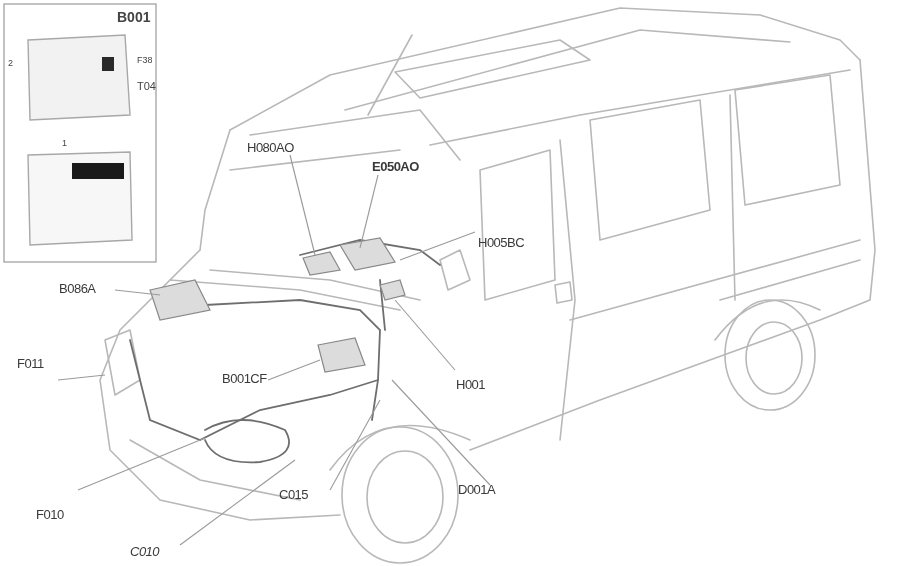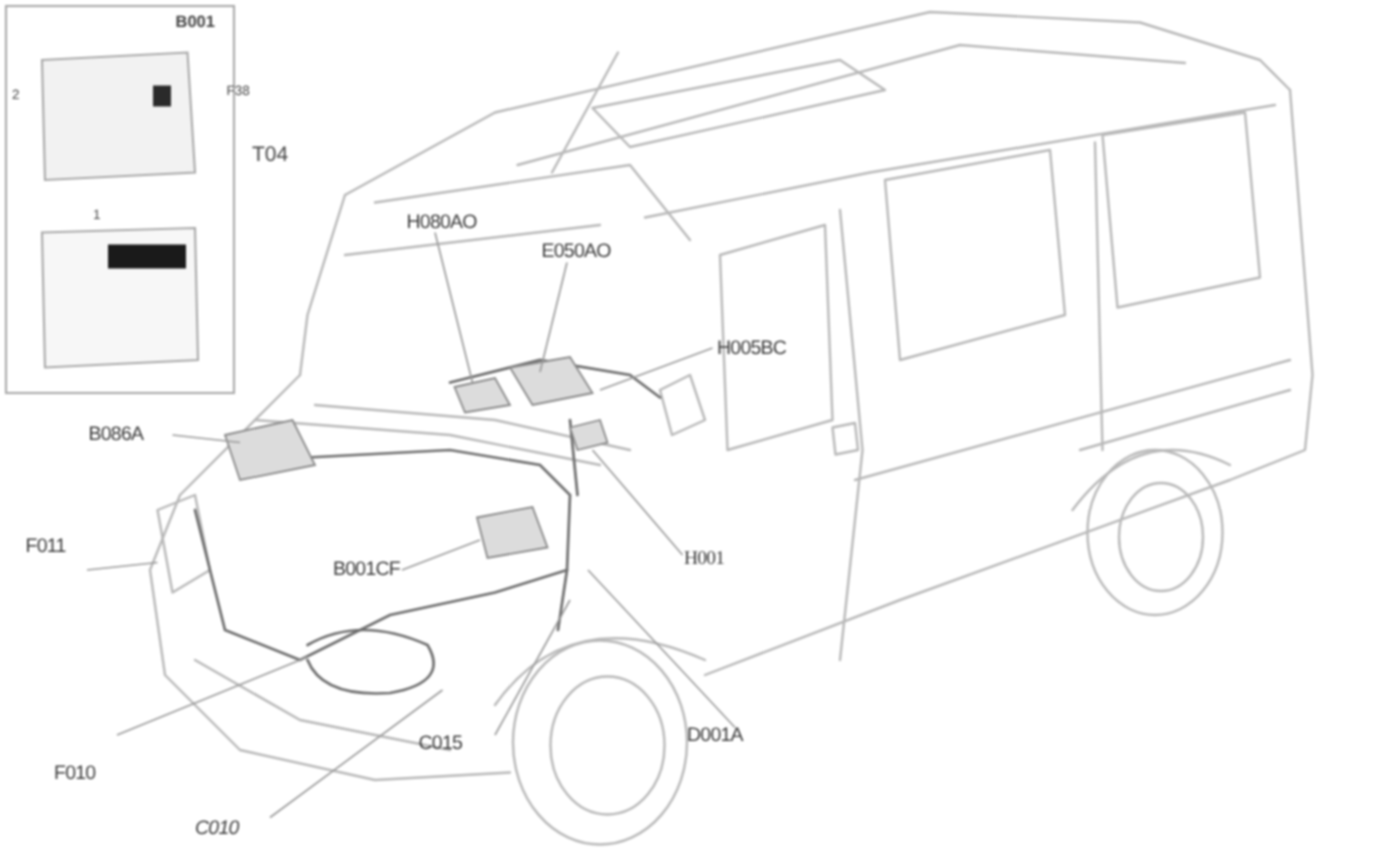--- a/index.html
+++ b/index.html
@@ -1,19 +1,19 @@
 <!DOCTYPE html>
 <html><head>
 <meta charset="utf-8">
 <style>
   html,body{margin:0;padding:0;background:#ffffff;}
   #stage{position:relative;width:921px;height:566px;overflow:hidden;background:#ffffff;font-family:"Liberation Sans",sans-serif;filter:blur(0.6px);}
   svg.drawing{position:absolute;left:0;top:0;}
   .label{position:absolute;font-size:13px;color:#3a3a3a;letter-spacing:-0.5px;white-space:nowrap;line-height:14px;}
-  .inset-label{position:absolute;font-size:11px;color:#444;white-space:nowrap;}
+  .inset-label{position:absolute;font-size:14px;color:#444;white-space:nowrap;}
 </style>
 </head>
 <body>
 
 <div id="stage">
   <svg class="drawing" width="921" height="566" viewBox="0 0 921 566">
     <g fill="none" stroke="#b8b8b8" stroke-width="1.6" stroke-linejoin="round" stroke-linecap="round">
 
       <path d="M230 130 L330 75 L620 8 L760 15 L840 40 L860 60"></path>
       <path d="M345 110 L640 30 L790 42"></path>
@@ -90,29 +90,29 @@
       <line x1="268" y1="380" x2="320" y2="360"></line>
       <line x1="455" y1="370" x2="395" y2="300"></line>
       <line x1="78" y1="490" x2="205" y2="438"></line>
       <line x1="330" y1="490" x2="380" y2="400"></line>
       <line x1="490" y1="485" x2="392" y2="380"></line>
       <line x1="180" y1="545" x2="295" y2="460"></line>
     </g>
   </svg>
 
   <span class="inset-label" style="left:117px;top:9px;font-weight:bold;">B001</span>
-  <span class="inset-label" style="left:137px;top:55px;font-size:9px;margin-left:14px;">F38</span>
-  <span class="inset-label" style="left:137px;top:94px;font-size:14px;margin-left:31px;">T04</span>
+  <span class="inset-label" style="left:137px;top:55px;font-size:9px;">F38</span>
+  <span class="inset-label" style="left:137px;top:80px;font-size:11px;">T04</span>
   <span class="inset-label" style="left:8px;top:58px;font-size:9px;">2</span>
   <span class="inset-label" style="left:62px;top:138px;font-size:9px;">1</span>
 
-  <span class="label" style="left:247px;top:141px;margin-left:24px;">H080AO</span>
-  <span class="label" style="left:361px;top:160px;">E050AO</span>
-  <span class="label" style="left:478px;top:225px;">H005BC</span>
+  <span class="label" style="left:247px;top:141px;">H080AO</span>
+  <span class="label" style="left:372px;top:160px;font-weight:bold;">E050AO</span>
+  <span class="label" style="left:478px;top:236px;">H005BC</span>
   <span class="label" style="left:59px;top:282px;">B086A</span>
   <span class="label" style="left:17px;top:357px;">F011</span>
   <span class="label" style="left:222px;top:372px;">B001CF</span>
-  <span class="label" style="left:456px;top:365px;font-family:Liberation Serif, serif;">H001</span>
+  <span class="label" style="left:456px;top:378px;">H001</span>
   <span class="label" style="left:36px;top:508px;">F010</span>
   <span class="label" style="left:279px;top:488px;">C015</span>
   <span class="label" style="left:458px;top:483px;">D001A</span>
   <span class="label" style="left:130px;top:545px;font-style:italic;">C010</span>
 </div>
 
 </body></html>

